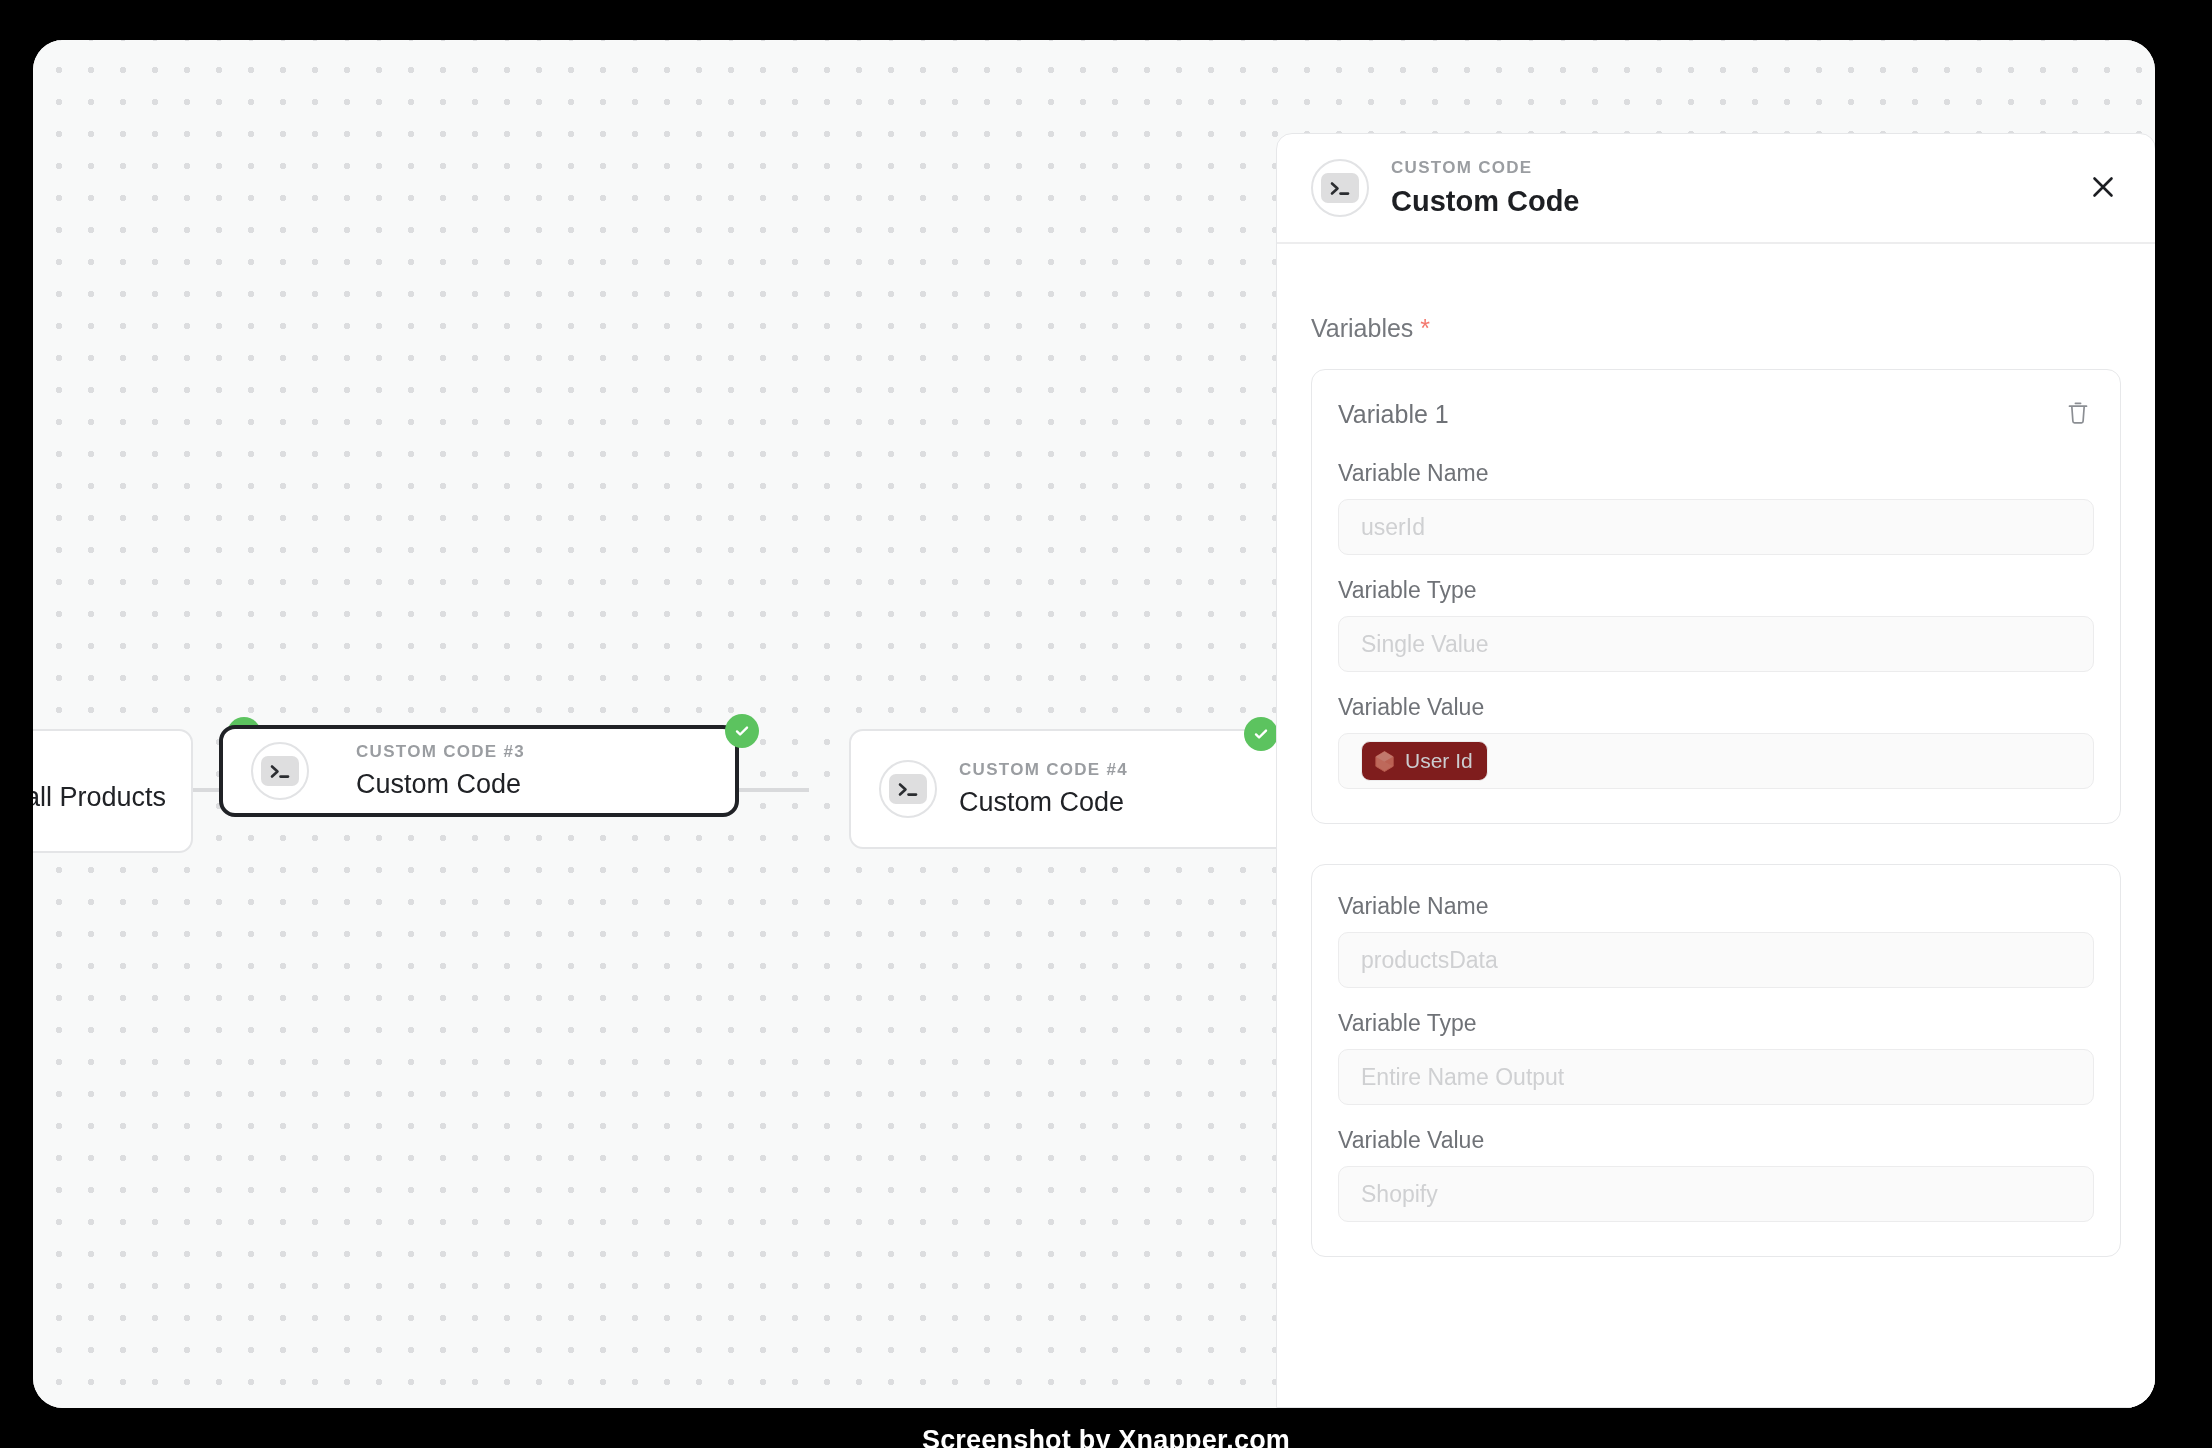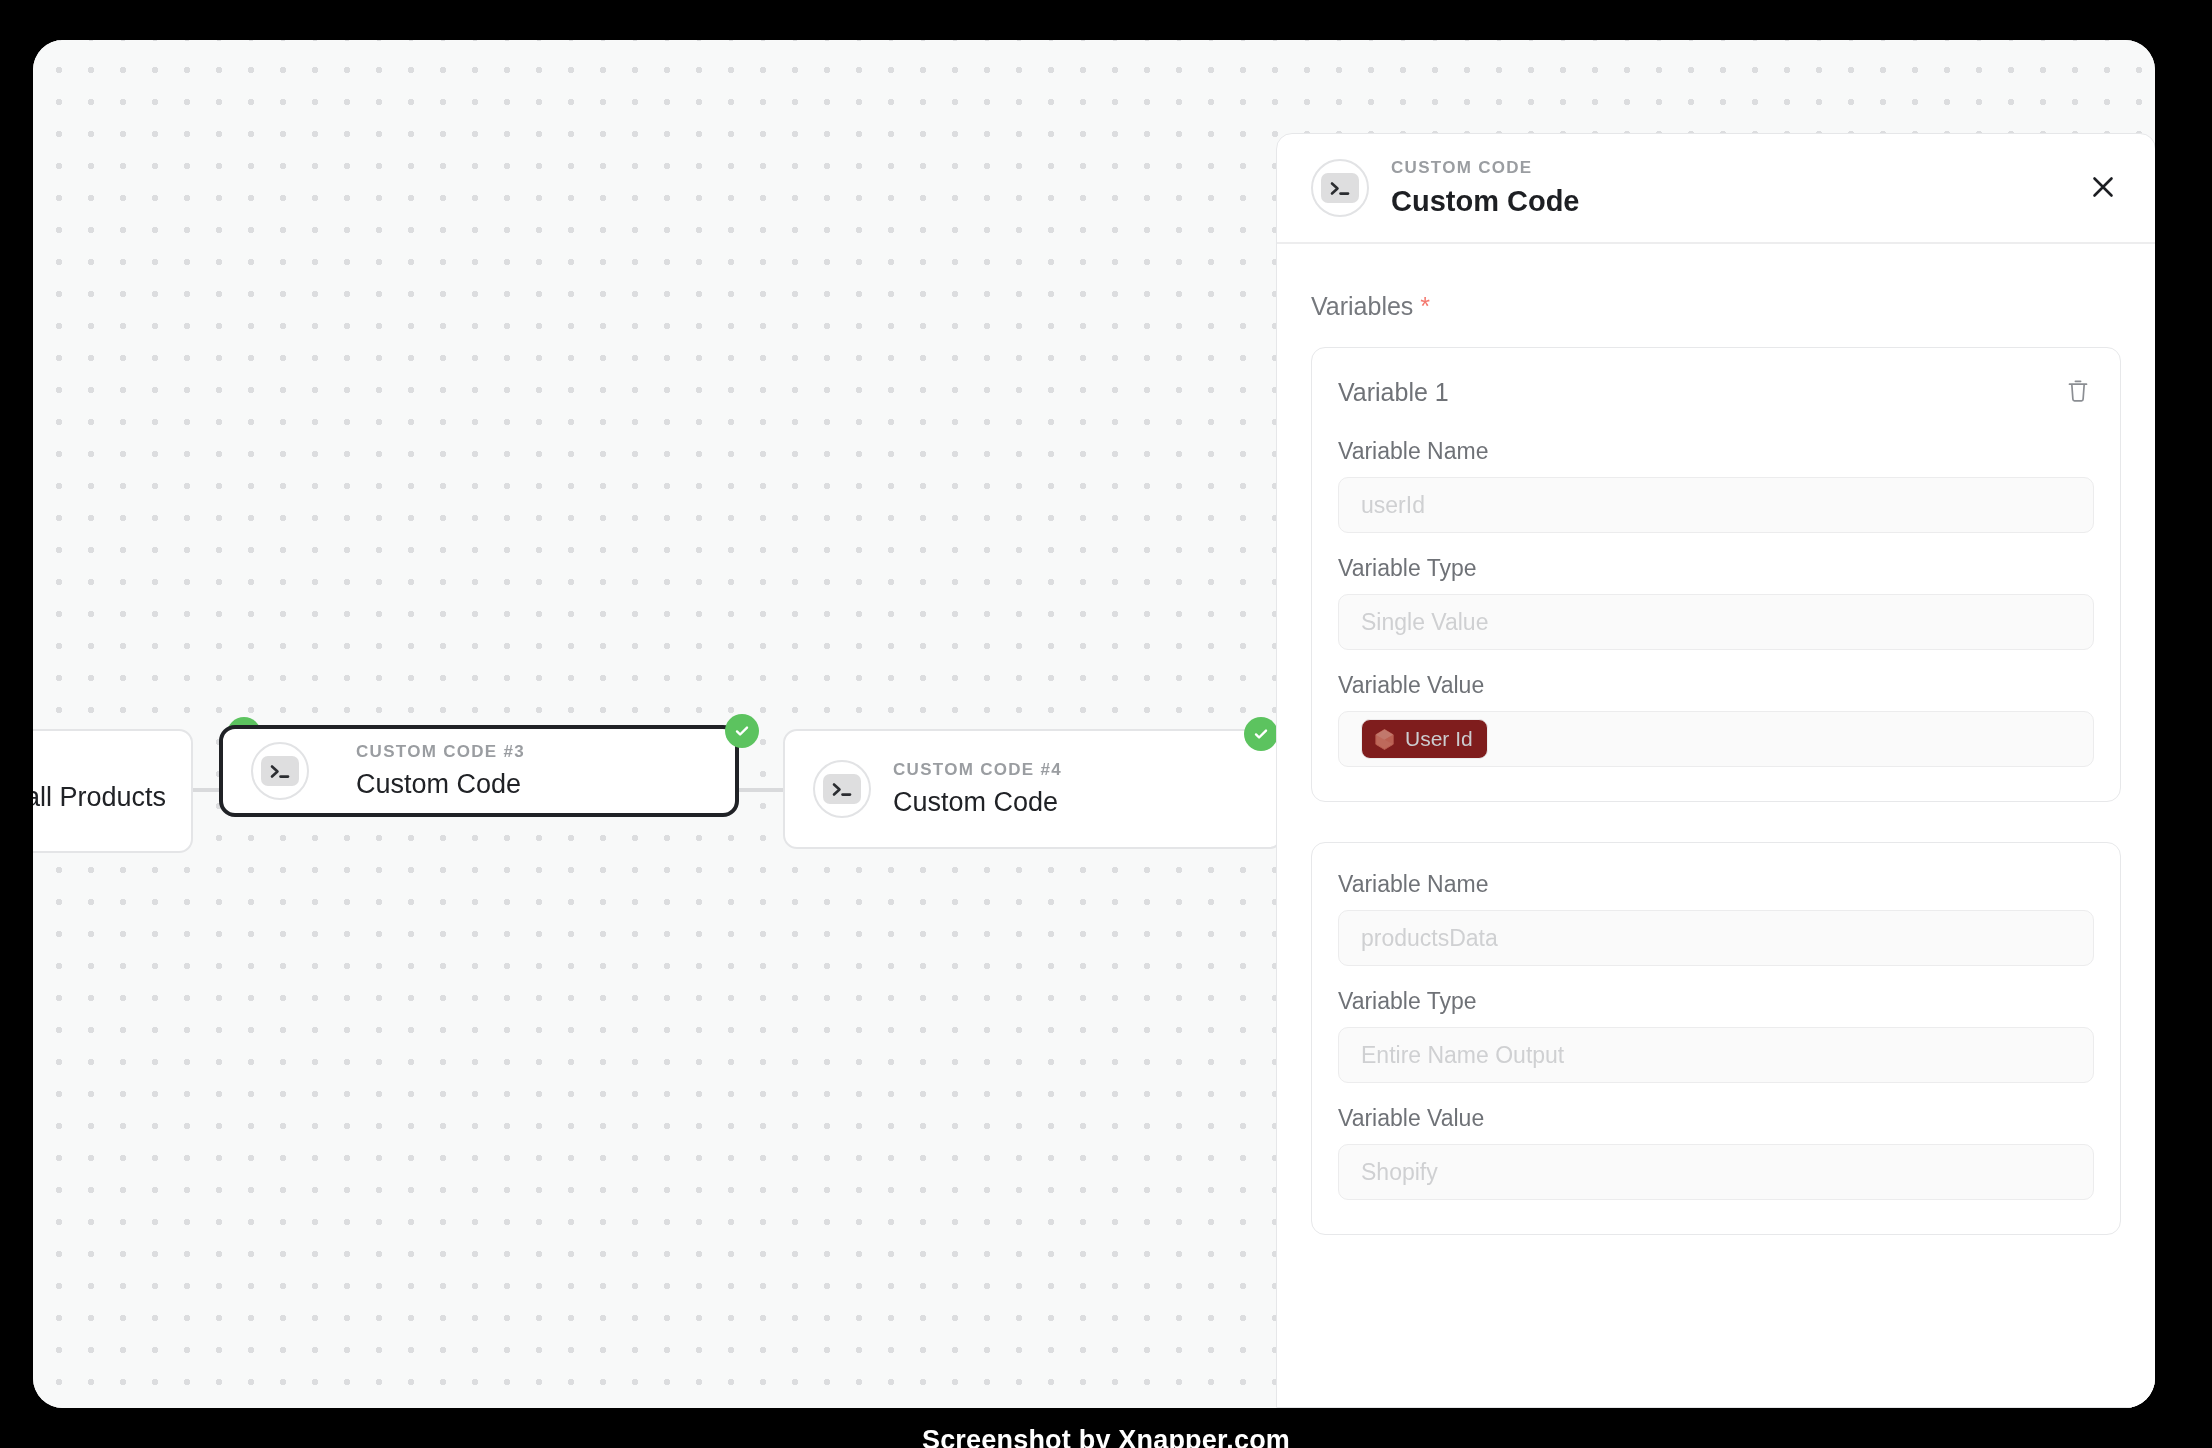--- a/index.html
+++ b/index.html
@@ -151,21 +151,21 @@
     position: absolute;
     right: 30px; top: 50%;
     transform: translateY(-50%);
     width: 44px; height: 44px;
     display: flex; align-items: center; justify-content: center;
     cursor: pointer;
     background: none; border: none;
   }
   .panel-body {
     flex: 1 1 auto;
-    padding: 48px 34px 0 34px;
+    padding: 70px 34px 0 34px;
     overflow: hidden;
   }
 
   .section-label {
     font-size: 25px;
     color: #75787d;
     margin-bottom: 26px;
   }
   .req-star { color: #f4796f; font-size: 25px; }
 
@@ -268,21 +268,21 @@
           <div class="node-eyebrow">CUSTOM CODE #3</div>
           <div class="node-title">Custom Code</div>
         </div>
       </div>
       <div class="node-badge" style="left:692px; top:674px;">
         <svg width="18" height="18" viewBox="0 0 18 18" aria-hidden="true">
           <path d="M4 9.4l3.1 3.1L14 5.6" fill="none" stroke="#ffffff" stroke-width="2.4" stroke-linecap="round" stroke-linejoin="round"></path>
         </svg>
       </div>
 
-      <div class="node" style="left:750px; top:689px; width:500px; height:120px;">
+      <div class="node" style="left:816px; top:689px; width:500px; height:120px;">
         <div class="node-icon-circle">
           <span class="term-glyph">
             <svg width="24" height="17" viewBox="0 0 24 17" aria-hidden="true">
               <path d="M4 3.5L9.5 8.5L4 13.5" fill="none" stroke="#2b2d31" stroke-width="2.6" stroke-linecap="round" stroke-linejoin="round"></path>
               <path d="M12.5 13.6H20" fill="none" stroke="#2b2d31" stroke-width="2.6" stroke-linecap="round"></path>
             </svg>
           </span>
         </div>
         <div class="node-text">
           <div class="node-eyebrow">CUSTOM CODE #4</div>

